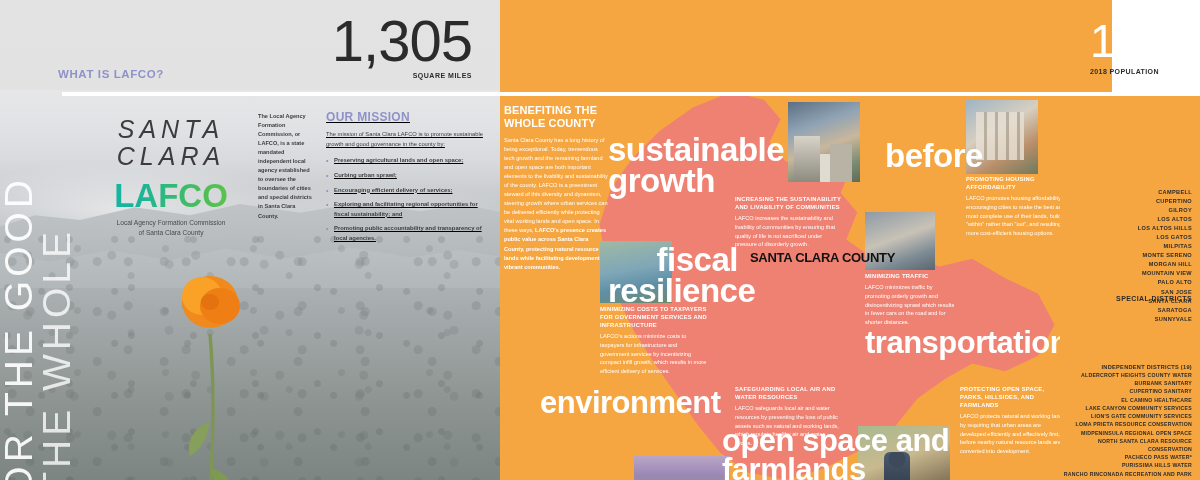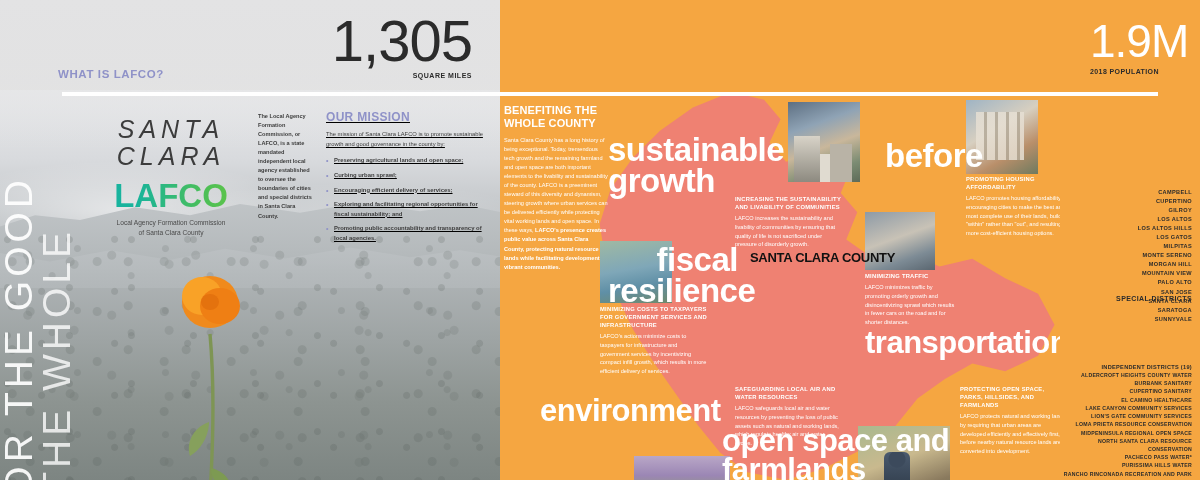--- a/index.html
+++ b/index.html
@@ -74,21 +74,21 @@
 
   
   .stat-1305{
     position:absolute; left:322px; top:12px; width:150px; text-align:right;
   }
   .stat-1305 .num{ font-size:58px; font-weight:200; color:#2b2b2b; line-height:1; letter-spacing:-1px;}
   .stat-1305 .cap{ font-size:7px; font-weight:bold; color:#2b2b2b; letter-spacing:.5px; margin-top:2px;}
 
   
   .orange-band{
-    position:absolute; left:500px; top:0; width:700px; height:96px; background:#f5a641;
+    position:absolute; left:500px; top:0; width:612px; height:96px; background:#f5a641;
   }
   .ob-stat{ position:absolute; text-align:left; color:#fff; }
   .ob-stat .num{ font-size:46px; font-weight:200; line-height:1; letter-spacing:-1px; }
   .ob-stat .cap{ font-size:7px; font-weight:bold; color:#2b2b2b; letter-spacing:.4px; line-height:1.45; margin-top:3px;}
   #st-19m{ left:590px; top:18px; }
 
   
   .orange-right{
     position:absolute; left:1060px; top:96px; width:140px; height:384px; background:#f5a641;
   }
@@ -123,21 +123,21 @@
   .col-ben p b{ font-weight:bold; }
 
   .bigword{
     position:absolute; color:#fff; font-weight:bold; letter-spacing:-.5px; line-height:.95;
   }
   #w-sustain{ left:108px; top:38px; font-size:33px; width:180px; }
   #w-housing{ left:385px; top:44px; font-size:33px; }
   #w-fiscal{  left:108px; top:148px; font-size:33px; width:130px; text-align:right;}
   #w-transport{ left:365px; top:232px; font-size:31px; }
   #w-open{ left:222px; top:330px; font-size:31px; width:280px; }
-  #w-environment{ left:40px; top:292px; font-size:31px;margin-top:8px; }
+  #w-environment{ left:40px; top:292px; font-size:31px; }
 
   .county-label{
     position:absolute; left:250px; top:155px; color:#111; font-weight:bold;
     font-size:13px; line-height:1.02; letter-spacing:-.3px;
   }
 
   .cap-block{ position:absolute; width:108px; }
   .cap-block h4{ font-size:5.8px; font-weight:bold; letter-spacing:.25px; line-height:1.4; margin-bottom:3px; }
   .cap-block p{ font-size:5.6px; line-height:1.56; }
   .cap-on-orange h4{ color:#fff; } .cap-on-orange p{ color:#fff; }

